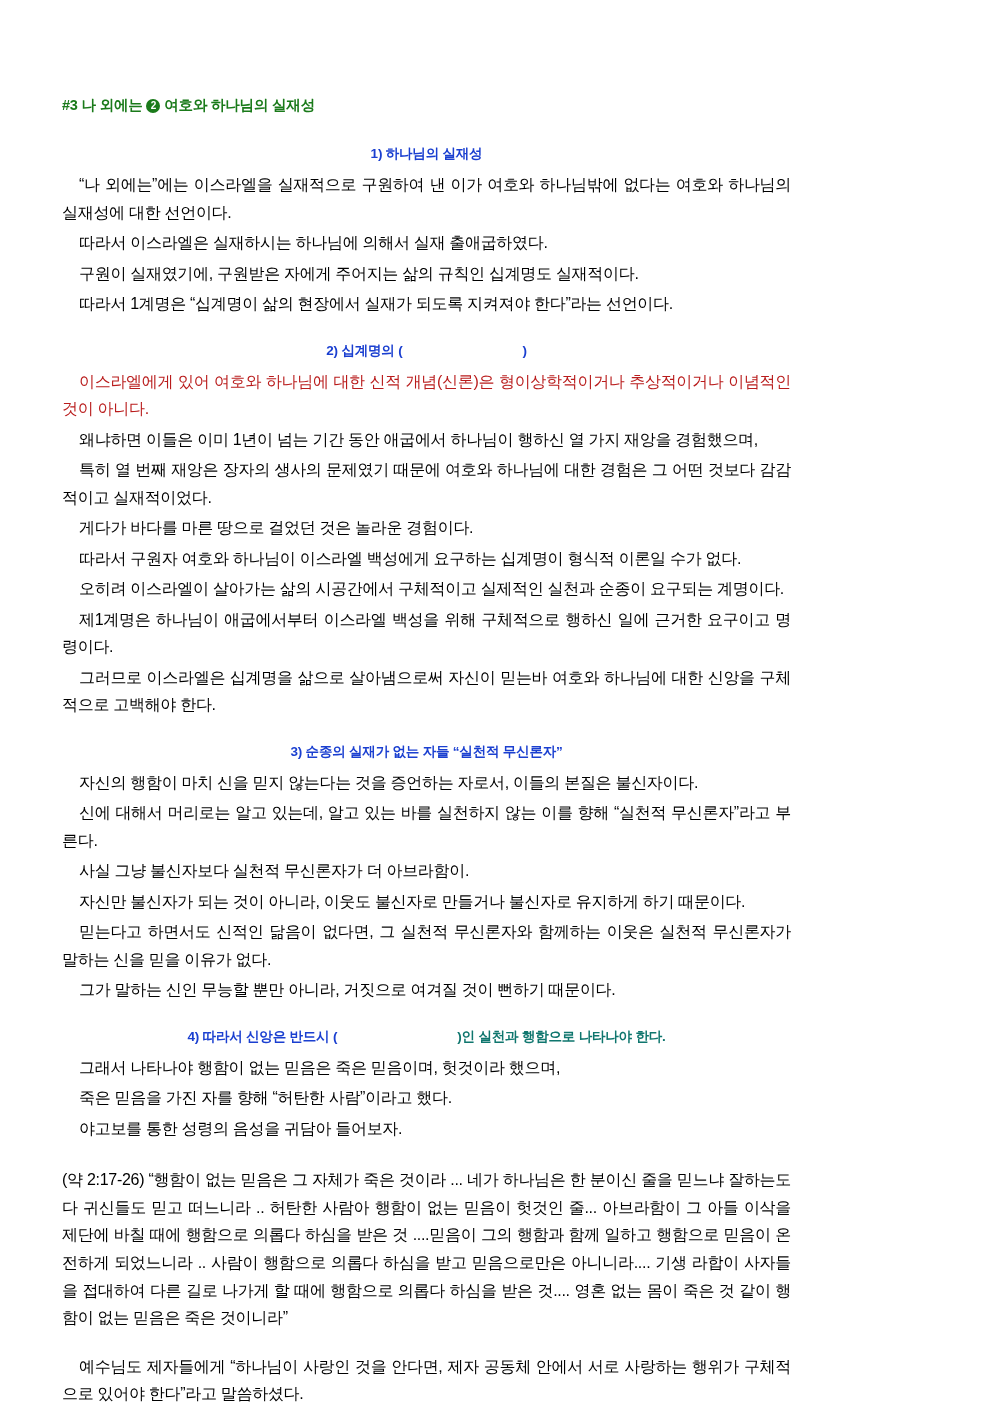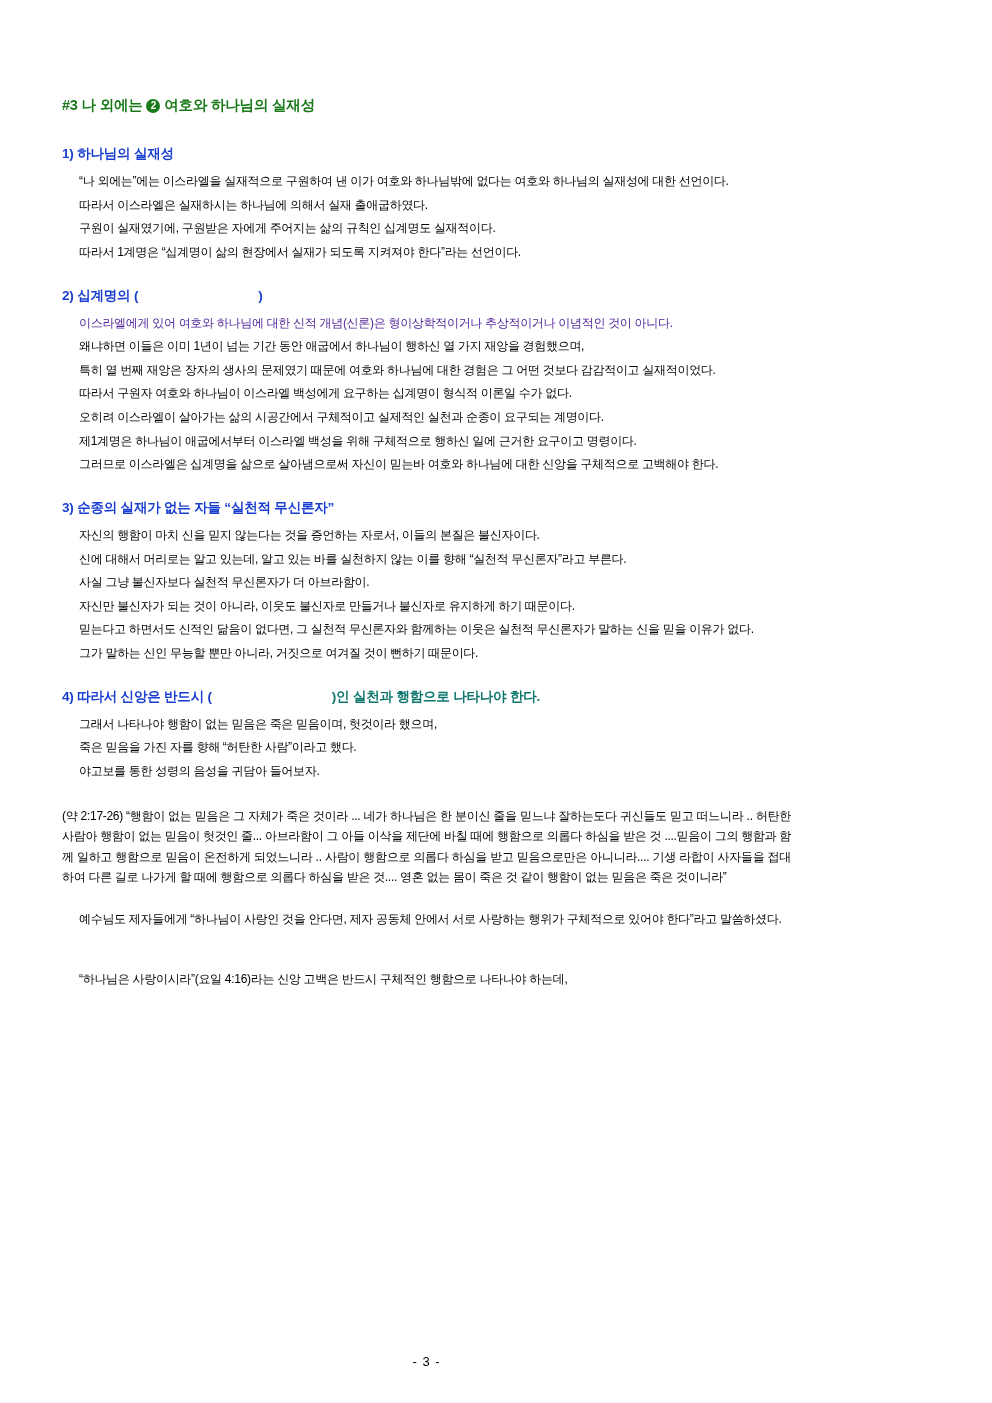--- a/index.html
+++ b/index.html
@@ -40,44 +40,45 @@
     font-size: 10px;
     vertical-align: 1px;
     font-weight: bold;
   }
   .sec-head {
     color: #1a3fd0;
     font-weight: bold;
     font-size: 13.5px;
     margin: 0 0 8px 0;
     letter-spacing: -0.2px;
+    text-align: center;
   }
   .sec-head .blank {
     display: inline-block;
     width: 120px;
   }
   .sec-head .redtail {
     color: #0f766e;
   }
   .block {
     margin: 0 0 24px 0;
   }
   p {
     margin: 0 0 3px 0;
-    font-size: 12px;
+    font-size: 16px;
     line-height: 1.72;
     text-align: justify;
     text-justify: inter-ideograph;
     letter-spacing: -0.3px;
   }
   p.ind {
     text-indent: 17px;
   }
   p.red {
-    color: #4c1d95;
+    color: #b91c1c;
   }
   p.quote {
     text-indent: 0;
     margin-top: 20px;
   }
   .spacer-md { height: 18px; }
   .footer {
     position: absolute;
     left: 0;
     right: 0;
@@ -107,20 +108,21 @@
     <p class="ind">따라서 1계명은 “십계명이 삶의 현장에서 실재가 되도록 지켜져야 한다”라는 선언이다.</p>
   </div>
 
   <div class="block">
     <div class="sec-head">
       <span>2) 십계명의 (</span><span class="blank"></span><span>)</span>
     </div>
     <p class="ind red">이스라엘에게 있어 여호와 하나님에 대한 신적 개념(신론)은 형이상학적이거나 추상적이거나 이념적인 것이 아니다.</p>
     <p class="ind">왜냐하면 이들은 이미 1년이 넘는 기간 동안 애굽에서 하나님이 행하신 열 가지 재앙을 경험했으며,</p>
     <p class="ind">특히 열 번째 재앙은 장자의 생사의 문제였기 때문에 여호와 하나님에 대한 경험은 그 어떤 것보다 감감적이고 실재적이었다.</p>
+    <p class="ind">게다가 바다를 마른 땅으로 걸었던 것은 놀라운 경험이다.</p>
     <p class="ind">따라서 구원자 여호와 하나님이 이스라엘 백성에게 요구하는 십계명이 형식적 이론일 수가 없다.</p>
     <p class="ind">오히려 이스라엘이 살아가는 삶의 시공간에서 구체적이고 실제적인 실천과 순종이 요구되는 계명이다.</p>
     <p class="ind">제1계명은 하나님이 애굽에서부터 이스라엘 백성을 위해 구체적으로 행하신 일에 근거한 요구이고 명령이다.</p>
     <p class="ind">그러므로 이스라엘은 십계명을 삶으로 살아냄으로써 자신이 믿는바 여호와 하나님에 대한 신앙을 구체적으로 고백해야 한다.</p>
   </div>
 
   <div class="block">
     <div class="sec-head">3) 순종의 실재가 없는 자들 “실천적 무신론자”</div>
     <p class="ind">자신의 행함이 마치 신을 믿지 않는다는 것을 증언하는 자로서, 이들의 본질은 불신자이다.</p>
     <p class="ind">신에 대해서 머리로는 알고 있는데, 알고 있는 바를 실천하지 않는 이를 향해 “실천적 무신론자”라고 부른다.</p>

